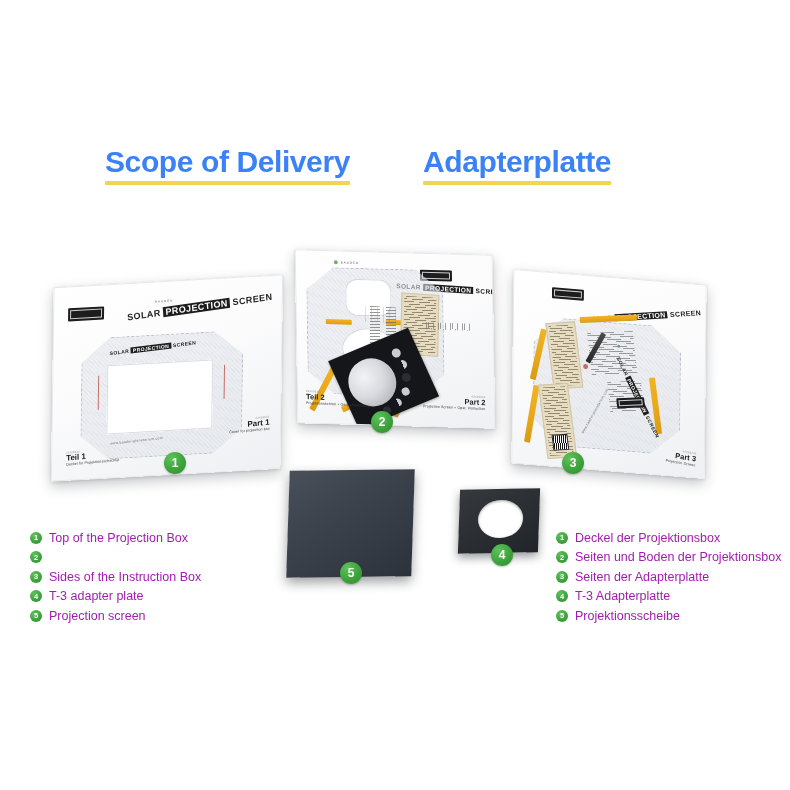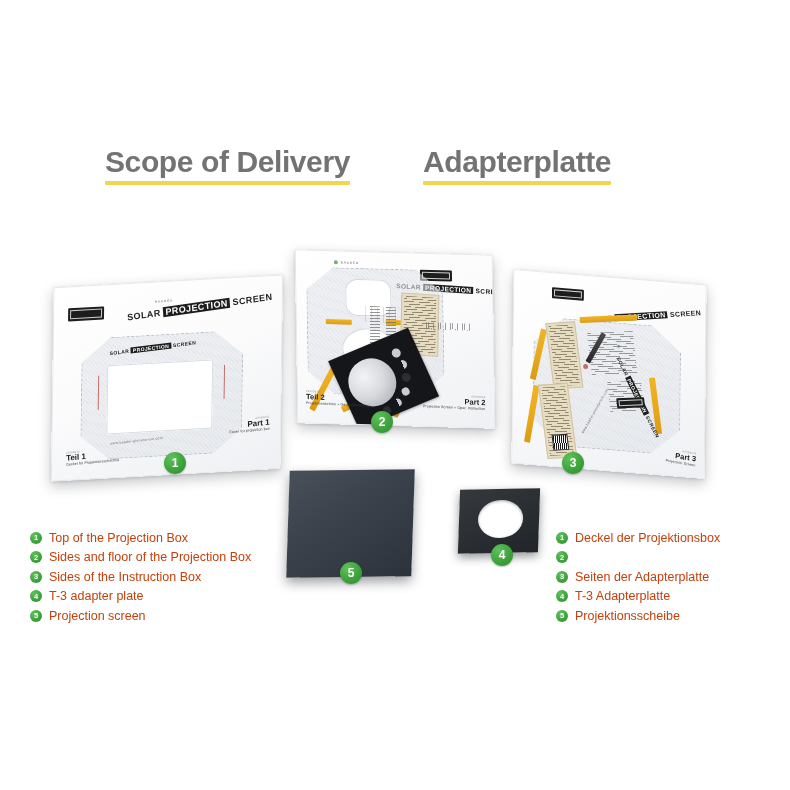--- a/index.html
+++ b/index.html
@@ -13,21 +13,21 @@
     position: relative;
     overflow: hidden;
     font-family: "Liberation Sans", sans-serif;
     -webkit-font-smoothing: antialiased;
   }
 
   
   .heading {
     position: absolute;
     font-weight: bold;
-    color: #737373;
+    color: #3b82f6;
     letter-spacing: -0.4px;
     white-space: nowrap;
   }
   .heading .rule {
     position: absolute;
     left: 0;
     right: 0;
     bottom: -6px;
     height: 4px;
     background: #f2d54e;
@@ -246,21 +246,21 @@
     font-size: 7.5px;
     font-weight: bold;
     display: flex;
     align-items: center;
     justify-content: center;
     flex: none;
     margin-right: 7px;
   }
   .legend-text {
     font-size: 12.5px;
-    color: #c2410c;
+    color: #a21caf;
     white-space: nowrap;
   }
   #legend-en { left: 30px; top: 528px; }
   #legend-de { left: 556px; top: 528px; }
 </style>
 </head>
 <body>
 
 <div class="heading" id="heading-en">
   <span>Scope of Delivery</span>
@@ -427,21 +427,20 @@
   <span>5</span>
 </div>
 
 <div class="legend" id="legend-en">
   <div class="legend-row">
     <span class="legend-dot">1</span>
     <span class="legend-text">Top of the Projection Box</span>
   </div>
   <div class="legend-row">
     <span class="legend-dot">2</span>
-    <span class="legend-text">Sides and floor of the Projection Box</span>
   </div>
   <div class="legend-row">
     <span class="legend-dot">3</span>
     <span class="legend-text">Sides of the Instruction Box</span>
   </div>
   <div class="legend-row">
     <span class="legend-dot">4</span>
     <span class="legend-text">T-3 adapter plate</span>
   </div>
   <div class="legend-row">
@@ -450,20 +449,21 @@
   </div>
 </div>
 
 <div class="legend" id="legend-de">
   <div class="legend-row">
     <span class="legend-dot">1</span>
     <span class="legend-text">Deckel der Projektionsbox</span>
   </div>
   <div class="legend-row">
     <span class="legend-dot">2</span>
+    <span class="legend-text">Seiten und Boden der Projektionsbox</span>
   </div>
   <div class="legend-row">
     <span class="legend-dot">3</span>
     <span class="legend-text">Seiten der Adapterplatte</span>
   </div>
   <div class="legend-row">
     <span class="legend-dot">4</span>
     <span class="legend-text">T-3 Adapterplatte</span>
   </div>
   <div class="legend-row">

